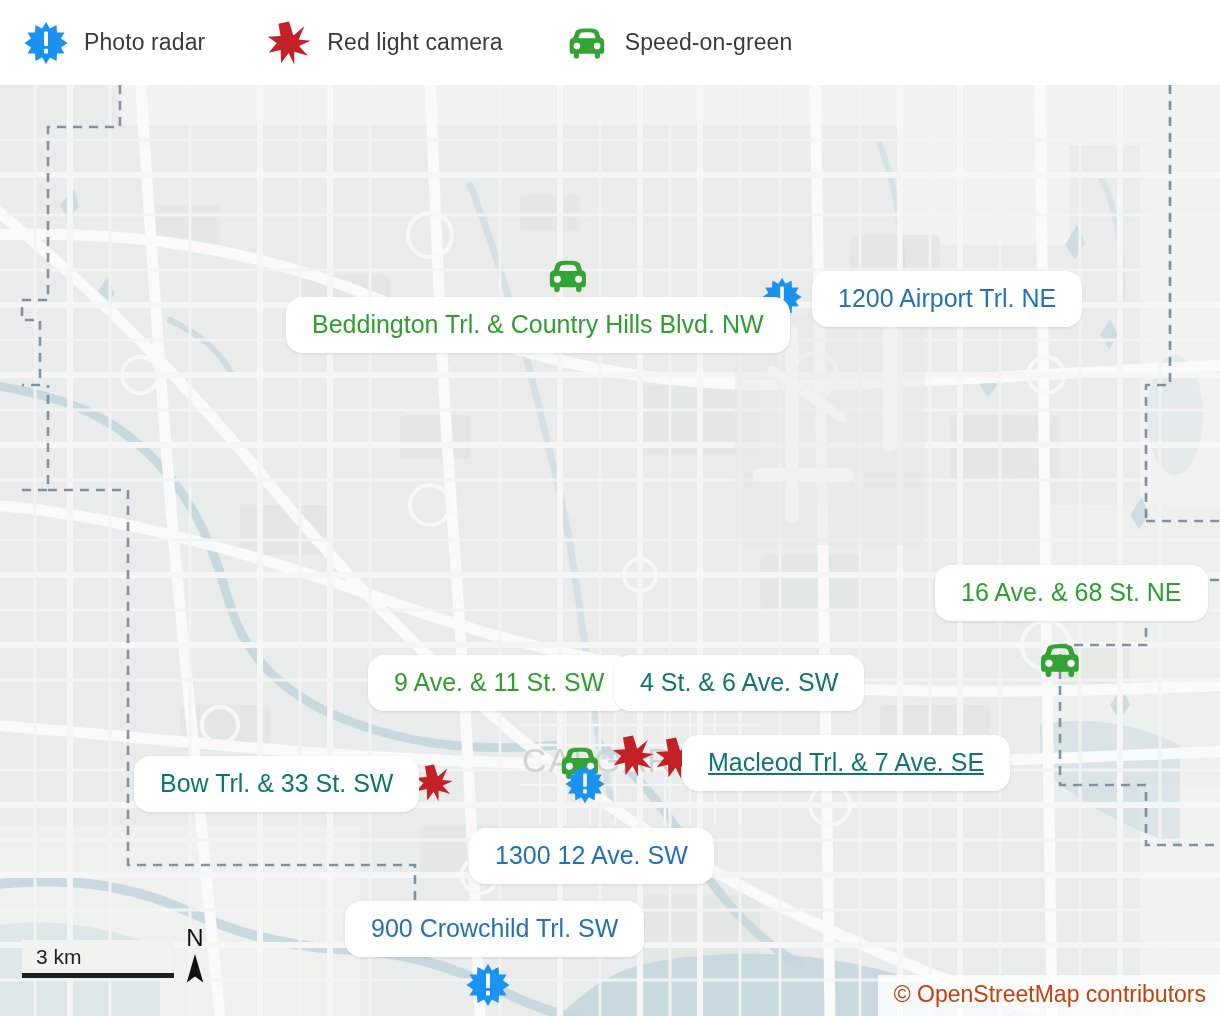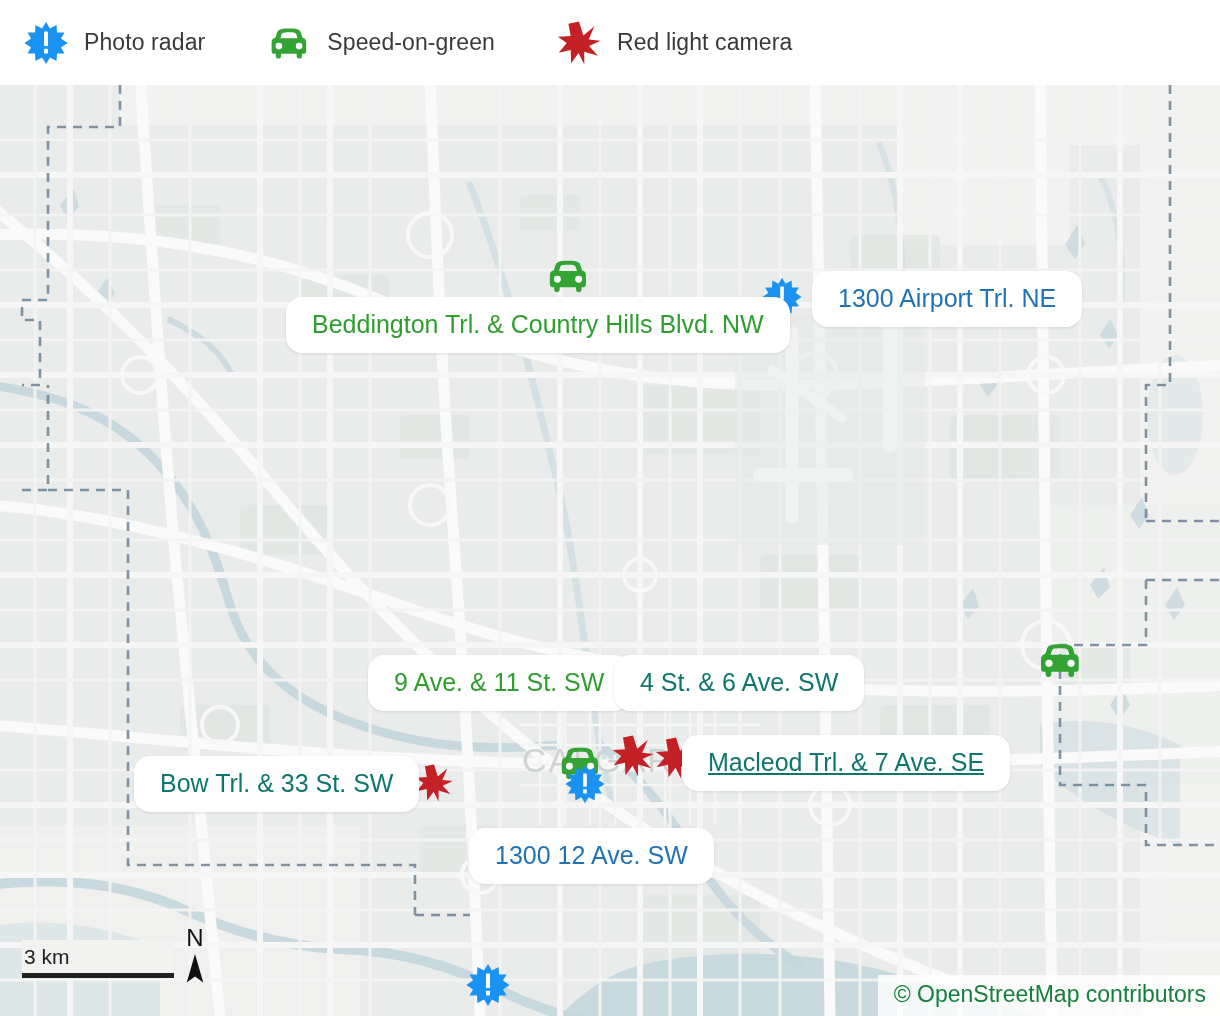--- a/index.html
+++ b/index.html
@@ -53,36 +53,36 @@
     box-shadow:0 1px 3px rgba(0,0,0,0.10);
     font-size:25px;white-space:nowrap;line-height:1.18;
   }
   .callout.green{color:#2e9e2e;}
   .callout.red{color:#0f766e;}
   .callout.blue{color:#2272b5;}
 
   
   .scalebar{position:absolute;left:22px;bottom:38px;z-index:35;width:152px;}
   .scalebar .sbbox{
-    background:#f2f2f0;padding:4px 8px 3px 2px;box-sizing:border-box;margin-top:6px;
+    background:#f2f2f0;padding:4px 8px 3px 14px;box-sizing:border-box;margin-top:6px;
   }
   .scalebar .sbtext{font-size:21px;color:#222;line-height:1.25;}
   .scalebar .sbline{height:5px;background:#1f1f1f;width:152px;}
 
   
   .compass{position:absolute;left:180px;bottom:32px;z-index:35;text-align:center;width:30px;}
   .compass .cn{font-size:24px;color:#111;line-height:1;font-weight:400;}
   .compass svg{display:block;margin:4px auto 0;}
 
   
   .attrib{
     position:absolute;right:0;bottom:0;z-index:35;
     background:rgba(255,255,255,0.80);
     padding:6px 14px 8px 16px;
-    font-size:23px;color:#15803d;white-space:nowrap;
+    font-size:23px;color:#c2410c;white-space:nowrap;
   }
 </style>
 </head>
 <body>
 
 <div id="root">
 
   <div class="legend">
 
     <div class="legend-item">
@@ -92,35 +92,35 @@
           <rect x="45.5" y="24" width="9" height="33" rx="1.6" fill="#ffffff"></rect>
           <rect x="45.5" y="63" width="9" height="11" rx="1.6" fill="#ffffff"></rect>
         </svg>
       </span>
       <span class="legend-label">Photo radar</span>
     </div>
 
     <div class="legend-item">
       <span class="legend-ico">
         <svg viewBox="0 0 100 100" width="44" height="44" aria-hidden="true">
+          <polygon fill="#c42127" points="50,1 60,33 85,12 72,42 99,45 73,57 93,79 62,70 62,99 49,73 32,96 31,66 4,72 22,50 2,36 31,34 26,6"></polygon>
+        </svg>
+      </span>
+      <span class="legend-label">Red light camera</span>
+    </div>
+
+    <div class="legend-item">
+      <span class="legend-ico">
+        <svg viewBox="0 0 100 100" width="44" height="44" aria-hidden="true">
           <path fill="#33a333" d="M22 30c1.5-9 5-13 28-13s26.5 4 28 13l2.5 7.5c6 1.5 8.5 5 8.5 11.5v19c0 4.5-2 6.5-6 6.5h-3.5v5c0 3.5-2.5 6-6 6s-6-2.5-6-6v-5H32v5c0 3.5-2.5 6-6 6s-6-2.5-6-6v-5h-3.5c-4 0-6-2-6-6.5V49c0-6.5 2.5-10 8.5-11.5zM33 31l-2.5 8h39L67 31c-1-4-4-5.5-17-5.5S34 27 33 31z"></path>
           <circle cx="27" cy="57" r="7.5" fill="#ffffff"></circle>
           <circle cx="73" cy="57" r="7.5" fill="#ffffff"></circle>
         </svg>
       </span>
       <span class="legend-label">Speed-on-green</span>
-    </div>
-
-    <div class="legend-item">
-      <span class="legend-ico">
-        <svg viewBox="0 0 100 100" width="44" height="44" aria-hidden="true">
-          <polygon fill="#c42127" points="50,1 60,33 85,12 72,42 99,45 73,57 93,79 62,70 62,99 49,73 32,96 31,66 4,72 22,50 2,36 31,34 26,6"></polygon>
-        </svg>
-      </span>
-      <span class="legend-label">Red light camera</span>
     </div>
 
   </div>
 
   <div class="map">
 
     <svg class="basemap" viewBox="0 0 1220 931" preserveAspectRatio="none">
       <defs>
         <clipPath id="mapclip">
             <rect x="0" y="0" width="1220" height="931"></rect>
@@ -378,26 +378,28 @@
       <span>
         <svg viewBox="0 0 100 100" width="44" height="44" aria-hidden="true">
           <polygon fill="#1a92f2" points="50,2 59,17 74,9 75,26 92,26 84,40 99,50 84,60 92,74 75,74 74,91 59,83 50,98 41,83 26,91 25,74 8,74 16,60 1,50 16,40 8,26 25,26 26,9 41,17"></polygon>
           <rect x="45.5" y="24" width="9" height="33" rx="1.6" fill="#ffffff"></rect>
           <rect x="45.5" y="63" width="9" height="11" rx="1.6" fill="#ffffff"></rect>
         </svg>
       </span>
     </div>
 
     <div class="callout green" style="left:286px;top:212px;">Beddington Trl. &amp; Country Hills Blvd. NW</div>
-    <div class="callout blue" style="left:812px;top:186px;">1300 Airport Trl. NE</div>
+    <div class="callout blue" style="left:812px;top:186px;">1200 Airport Trl. NE</div>
+    <div class="callout green" style="left:935px;top:480px;">16 Ave. &amp; 68 St. NE</div>
     <div class="callout green" style="left:368px;top:570px;">9 Ave. &amp; 11 St. SW</div>
     <div class="callout red" style="left:614px;top:570px;">4 St. &amp; 6 Ave. SW</div>
     <div class="callout red" style="left:682px;top:650px;z-index:31;text-decoration:underline;">Macleod Trl. &amp; 7 Ave. SE</div>
     <div class="callout red" style="left:134px;top:671px;">Bow Trl. &amp; 33 St. SW</div>
     <div class="callout blue" style="left:469px;top:743px;">1300 12 Ave. SW</div>
+    <div class="callout blue" style="left:345px;top:816px;">900 Crowchild Trl. SW</div>
 
     <div class="scalebar">
       <div class="sbbox">
         <div class="sbtext">3 km</div>
       </div>
       <div class="sbline"></div>
     </div>
 
     <div class="compass">
       <div class="cn">N</div>

